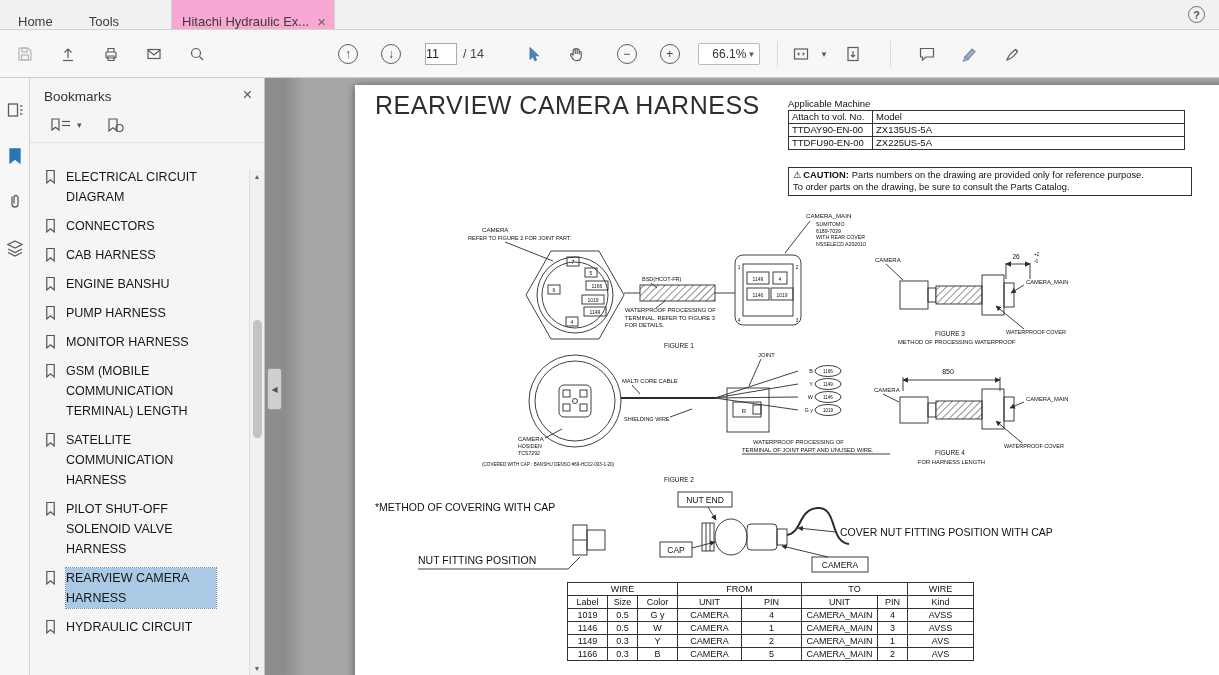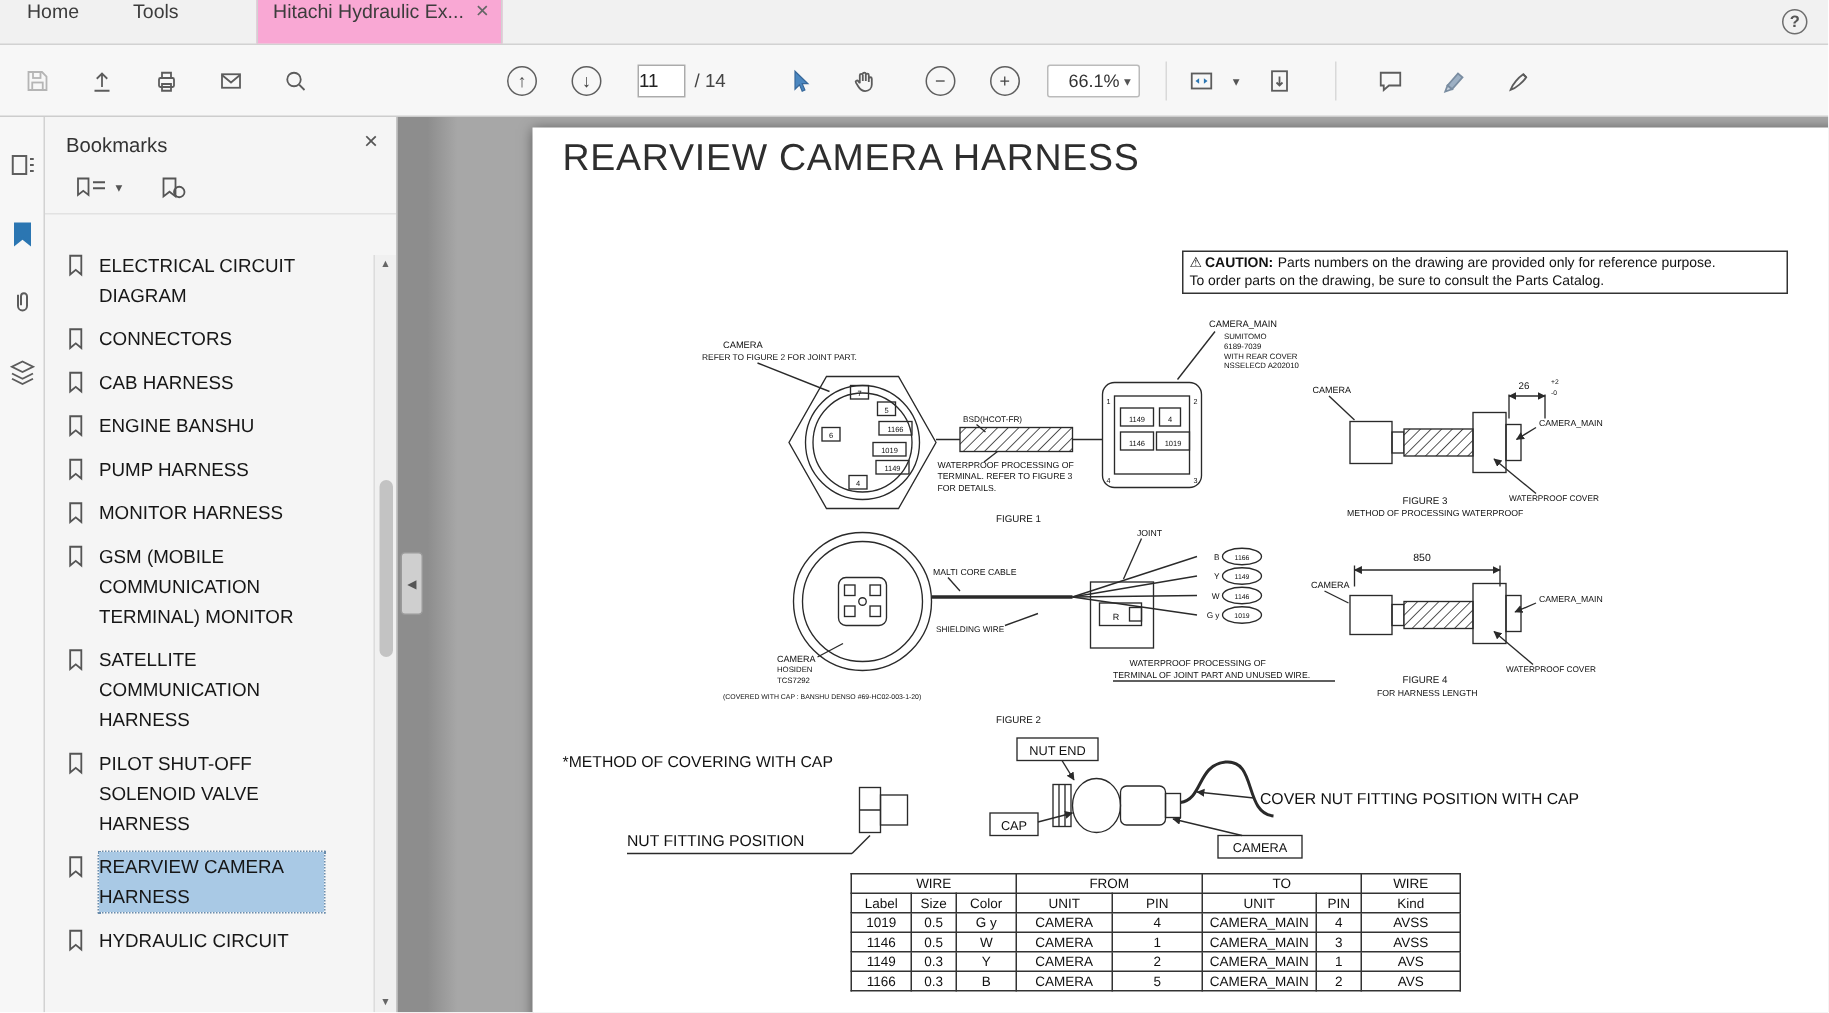--- a/index.html
+++ b/index.html
@@ -1,21 +1,21 @@
 <!DOCTYPE html>
 <html><head>
 <meta charset="utf-8">
 <style>
   *{margin:0;padding:0;box-sizing:border-box}
   body{font-family:"Liberation Sans",sans-serif;background:#ffffff}
   .app{position:relative;width:1219px;height:675px;overflow:hidden;background:#fff;font-size:13px;color:#333}
 
   
   .tabbar{position:absolute;left:0;top:0;width:100%;height:30px;background:#f1f1f1;border-bottom:1px solid #d2d2d2;display:flex;align-items:stretch}
-  .tab{display:flex;align-items:flex-start;padding:0 18px;font-size:13px;color:#3c3c3c}
+  .tab{display:flex;align-items:flex-end;padding:0 18px;font-size:13px;color:#3c3c3c}
   .tab.doc{margin-left:34px;width:164px;background:#f9a8d4;border-left:1px solid #d2d2d2;border-right:1px solid #d2d2d2;justify-content:space-between;padding:0 10px;white-space:nowrap;overflow:hidden}
   .tab-close{color:#666;font-size:15px;line-height:1;margin-left:8px}
   .help{position:absolute;right:14px;top:6px;width:17px;height:17px;border:1.5px solid #6e6e6e;border-radius:50%;color:#555;font-size:11px;font-weight:bold;display:flex;align-items:center;justify-content:center}
 
   
   .toolbar{position:absolute;top:30px;left:0;width:100%;height:48px;background:#f7f7f7;border-bottom:1px solid #cdcdcd;display:flex;align-items:center;padding:0 10px}
   .tbtn{width:30px;height:30px;display:flex;align-items:center;justify-content:center;border-radius:2px;margin-right:13px;flex:none}
   .tbtn svg{stroke:#5c5c5c;fill:none;stroke-width:1.2}
   .tbtn.disabled svg{stroke:#b5b5b5}
   .circle{width:20px;height:20px;border:1.5px solid #5e5e5e;border-radius:50%;display:flex;align-items:center;justify-content:center;font-size:12px;color:#454545;line-height:1}
@@ -270,21 +270,21 @@
         <div class="bm">
           <svg class="bm-ico" width="13" height="16" viewBox="0 0 14 17">
               <path d="M3,1.5 h8 v13.5 l-4,-3.4 -4,3.4 z" fill="none" stroke="#555" stroke-width="1.3"></path>
             </svg>
           <span class="bm-label">MONITOR HARNESS</span>
         </div>
         <div class="bm">
           <svg class="bm-ico" width="13" height="16" viewBox="0 0 14 17">
               <path d="M3,1.5 h8 v13.5 l-4,-3.4 -4,3.4 z" fill="none" stroke="#555" stroke-width="1.3"></path>
             </svg>
-          <span class="bm-label">GSM (MOBILE COMMUNICATION TERMINAL) MONITOR</span>
+          <span class="bm-label">GSM (MOBILE COMMUNICATION TERMINAL) LENGTH</span>
         </div>
         <div class="bm">
           <svg class="bm-ico" width="13" height="16" viewBox="0 0 14 17">
               <path d="M3,1.5 h8 v13.5 l-4,-3.4 -4,3.4 z" fill="none" stroke="#555" stroke-width="1.3"></path>
             </svg>
           <span class="bm-label">SATELLITE COMMUNICATION HARNESS</span>
         </div>
         <div class="bm">
           <svg class="bm-ico" width="13" height="16" viewBox="0 0 14 17">
               <path d="M3,1.5 h8 v13.5 l-4,-3.4 -4,3.4 z" fill="none" stroke="#555" stroke-width="1.3"></path>
@@ -311,20 +311,39 @@
         <div class="vsb-down">▼</div>
       </div>
     </div>
 
     <div class="docarea">
       <div class="collapse">◀</div>
 
       <div class="pdfpage">
         <div class="pg-title">REARVIEW CAMERA HARNESS</div>
 
+        <div class="am">
+          <div class="am-caption">Applicable Machine</div>
+          <table>
+            <tbody>
+                <tr>
+              <td style="width:84px">Attach to vol. No.</td>
+              <td>Model</td>
+            </tr>
+            <tr>
+              <td>TTDAY90-EN-00</td>
+              <td>ZX135US-5A</td>
+            </tr>
+            <tr>
+              <td>TTDFU90-EN-00</td>
+              <td>ZX225US-5A</td>
+            </tr>
+          </tbody>
+            </table>
+        </div>
 
         <div class="caution">
           <span class="warn">⚠</span><b>CAUTION:</b><span>Parts numbers on the drawing are provided only for reference purpose.</span><br>
           <span>To order parts on the drawing, be sure to consult the Parts Catalog.</span>
         </div>
 
         <svg class="diagram" width="810" height="378" viewBox="0 0 810 378">
           <defs>
             <pattern id="hp" width="5" height="5" patternUnits="userSpaceOnUse" patternTransform="rotate(45)">
               <rect width="5" height="5" fill="#ffffff"></rect>

